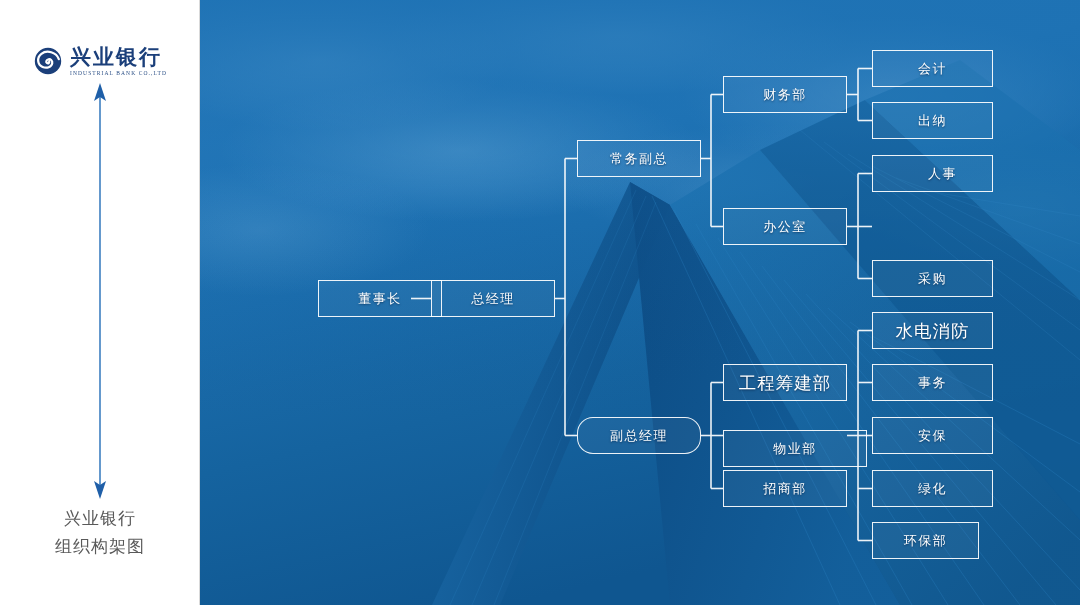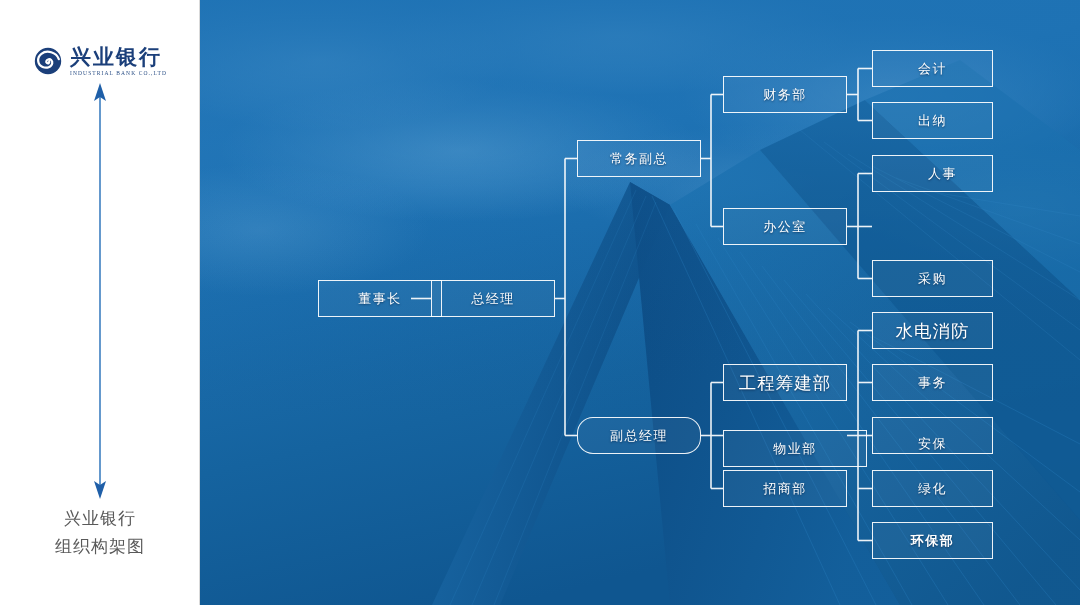--- a/index.html
+++ b/index.html
@@ -270,24 +270,24 @@
     </div>
     <div class="node" style="left:672px;top:260px;width:121px;height:37px;">
       <span>采购</span>
     </div>
     <div class="node sm" style="left:672px;top:312px;width:121px;height:37px;">
       <span>水电消防</span>
     </div>
     <div class="node" style="left:672px;top:364px;width:121px;height:37px;">
       <span>事务</span>
     </div>
-    <div class="node" style="left:672px;top:417px;width:121px;height:37px;align-items:flex-end;">
+    <div class="node" style="left:672px;top:417px;width:121px;height:37px;">
       <span>安保</span>
     </div>
     <div class="node" style="left:672px;top:470px;width:121px;height:37px;">
       <span>绿化</span>
     </div>
-    <div class="node" style="left:672px;top:522px;width:121px;height:37px;font-weight:bold;">
+    <div class="node" style="left:672px;top:522px;width:107px;height:37px;">
       <span>环保部</span>
     </div>
 
   </div>
 </div>
 
 </body></html>

